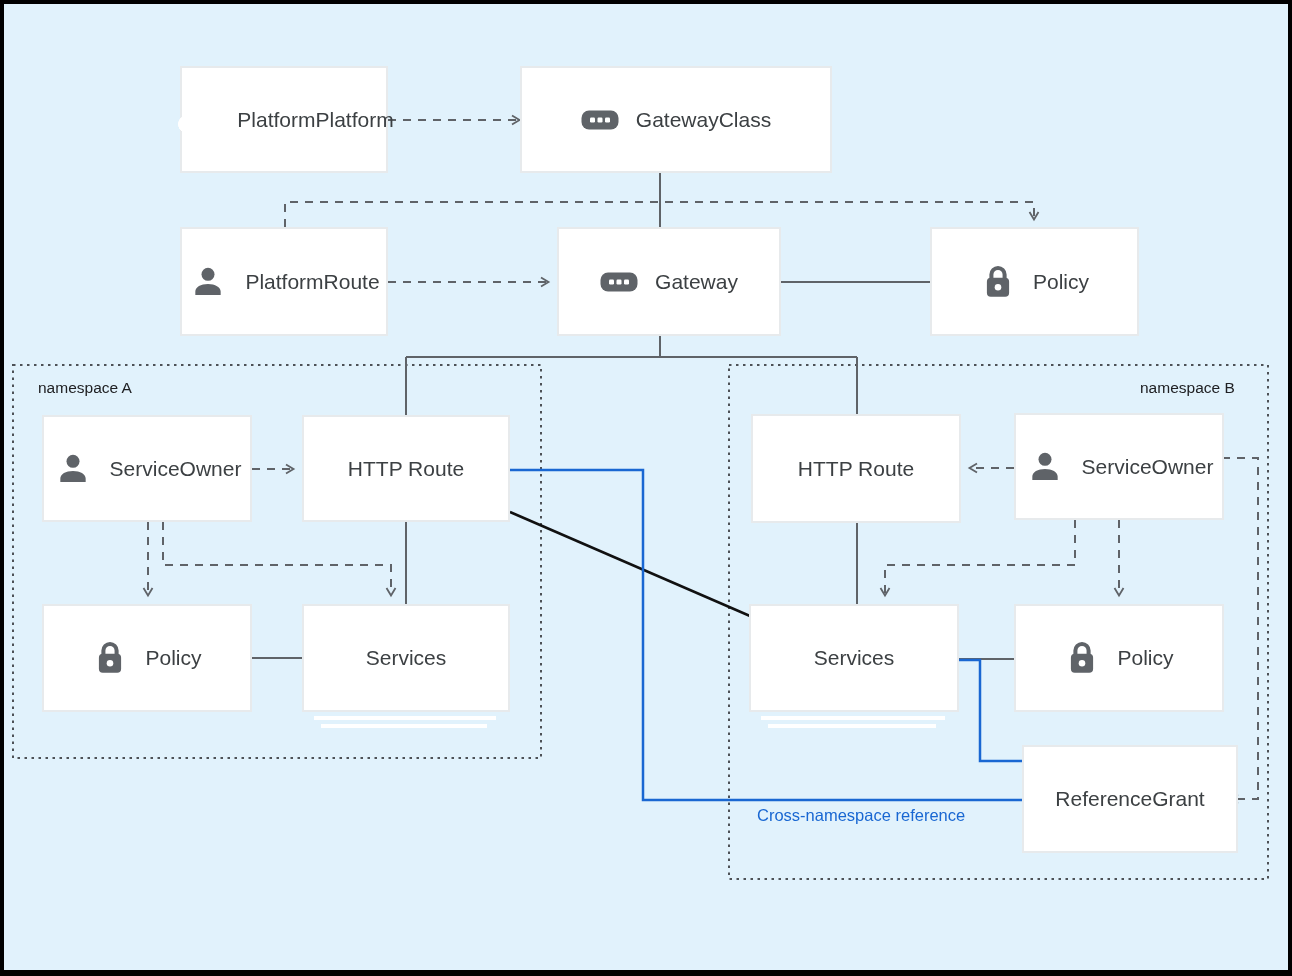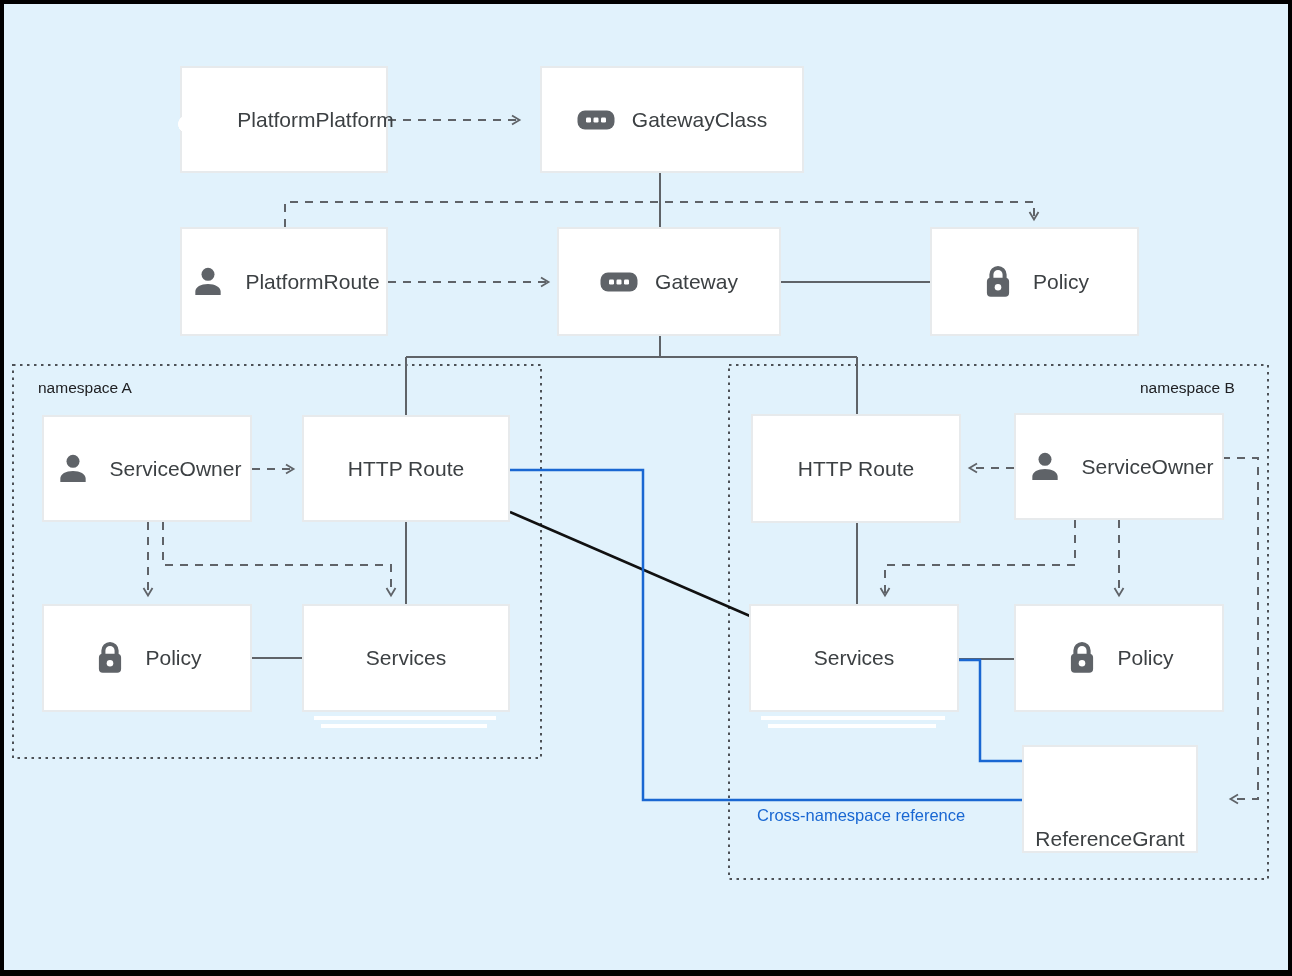--- a/index.html
+++ b/index.html
@@ -76,21 +76,21 @@
         <use href="#gcpcloud" fill="none" stroke="#4285f4" stroke-width="5.5" pathLength="100" stroke-dasharray="35 65" stroke-dashoffset="-45"></use>
         <use href="#gcpcloud" fill="none" stroke="#34a853" stroke-width="5.5" pathLength="100" stroke-dasharray="20 80" stroke-dashoffset="-80"></use>
       </svg>
     </span>
     <span class="lbl">
       <span>Platform</span>
       <span>Platform</span>
     </span>
   </div>
 
-  <div class="node" style="left:540px;top:66px;width:264px;height:107px;">
+  <div class="node" style="left:520px;top:66px;width:312px;height:107px;">
     <span class="icon">
       <svg width="38" height="20" viewBox="0 0 38 20">
         <rect x="0.5" y="0.5" width="37" height="19" rx="7.5" fill="#5f6368"></rect>
         <rect x="9" y="7.5" width="5" height="5" rx="1.2" fill="#fff"></rect>
         <rect x="16.5" y="7.5" width="5" height="5" rx="1.2" fill="#fff"></rect>
         <rect x="24" y="7.5" width="5" height="5" rx="1.2" fill="#fff"></rect>
       </svg>
     </span>
     <span class="lbl">GatewayClass</span>
   </div>
@@ -188,20 +188,20 @@
     <span class="icon">
       <svg width="36" height="42" viewBox="0 0 24 26">
         <path d="M7.6 11 V8 a4.4 4.4 0 0 1 8.8 0 V11" fill="none" stroke="#5f6368" stroke-width="2.7"></path>
         <rect x="4.6" y="10.2" width="14.8" height="12.6" rx="2.6" fill="#5f6368"></rect>
         <circle cx="12" cy="16.5" r="2.2" fill="#fff"></circle>
       </svg>
     </span>
     <span class="lbl">Policy</span>
   </div>
 
-  <div class="node" style="left:1022px;top:745px;width:176px;height:108px;align-items:flex-end;">
+  <div class="node" style="left:1022px;top:745px;width:216px;height:108px;">
     <span class="lbl">ReferenceGrant</span>
   </div>
 
   <div class="annotation" style="left:757px;top:806px;">Cross-namespace reference</div>
 
   <div class="frame-border"></div>
 </div>
 
 </body></html>

